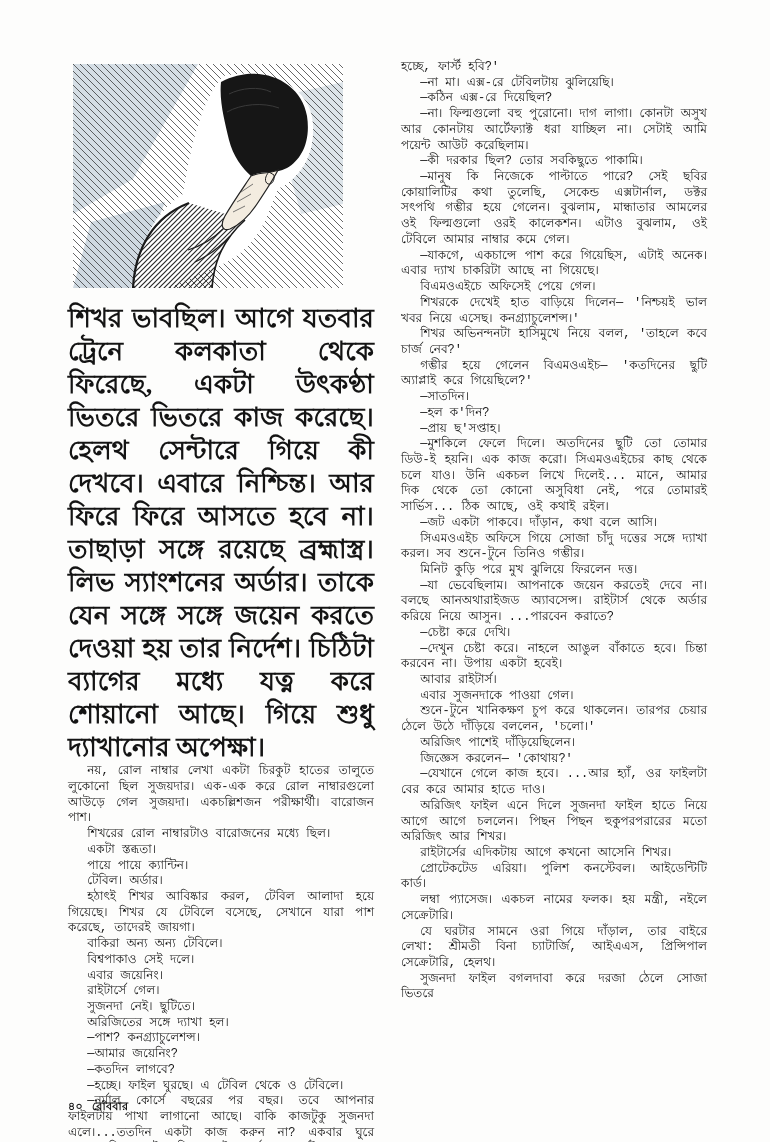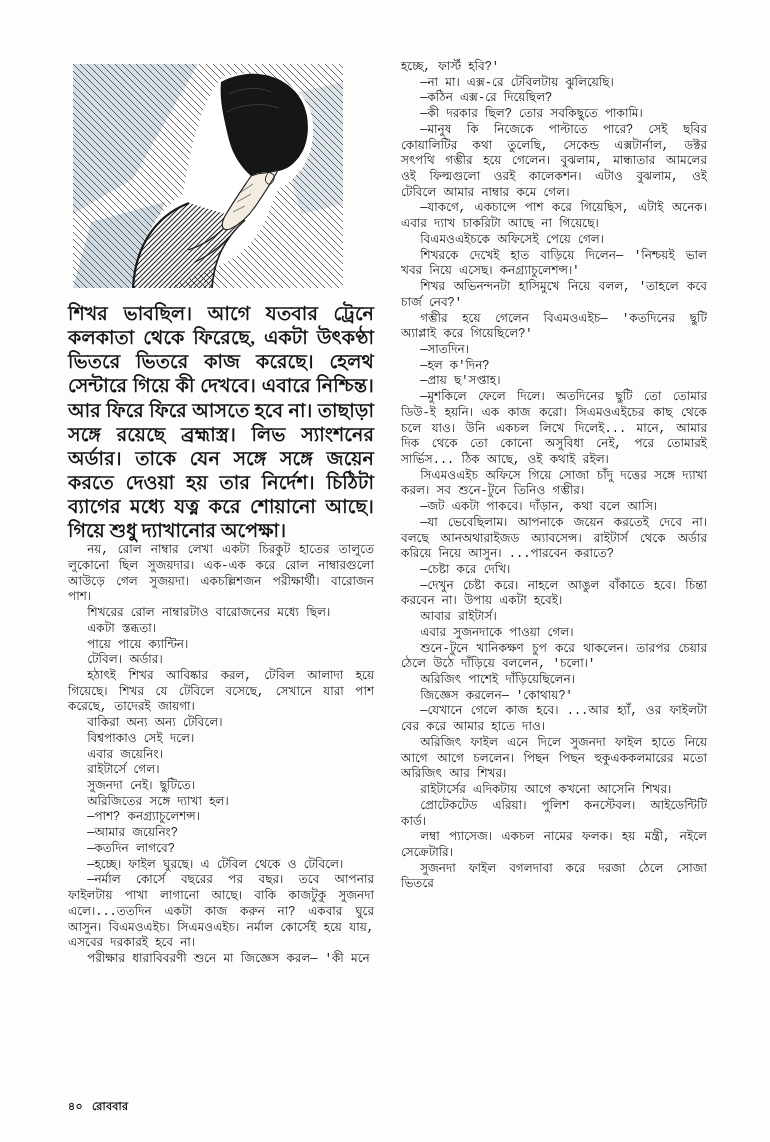--- a/index.html
+++ b/index.html
@@ -14,21 +14,21 @@
   }
   .col{position:absolute;top:64px;}
   .col-left{left:68px;width:306px;}
   .col-right{left:401px;top:60px;width:306px;}
   .illustration{
     width:272px;height:224px;
     margin:0 0 14px 4px;
   }
   .illustration svg{display:block;width:100%;height:100%;}
   .lead{
-    font-size:19px;
+    font-size:26px;
     font-weight:700;
     line-height:1.27;
     text-align:justify;
     margin:12px 0 0 0;
     letter-spacing:.1px;
   }
   .body-text{
     font-size:12px;
     line-height:1.31;
     text-align:justify;
@@ -116,46 +116,49 @@
         <p>—হচ্ছে। ফাইল ঘুরছে। এ টেবিল থেকে ও টেবিলে।</p>
         <p>—নর্মাল কোর্সে বছরের পর বছর। তবে আপনার ফাইলটায় পাখা লাগানো আছে। বাকি কাজটুকু সুজনদা এলে।...ততদিন একটা কাজ করুন না? একবার ঘুরে আসুন। বিএমওএইচ। সিএমওএইচ। নর্মাল কোর্সেই হয়ে যায়, এসবের দরকারই হবে না।</p>
         <p>পরীক্ষার ধারাবিবরণী শুনে মা জিজ্ঞেস করল— 'কী মনে</p>
       </div>
   </div>
 
   <div class="col col-right body-text">
       <p class="first">হচ্ছে, ফার্স্ট হবি?'</p>
       <p>—না মা। এক্স-রে টেবিলটায় ঝুলিয়েছি।</p>
       <p>—কঠিন এক্স-রে দিয়েছিল?</p>
+      <p>—না। ফিল্মগুলো বহু পুরোনো। দাগ লাগা। কোনটা অসুখ আর কোনটায় আর্টেফ্যাক্ট ধরা যাচ্ছিল না। সেটাই আমি পয়েন্ট আউট করেছিলাম।</p>
       <p>—কী দরকার ছিল? তোর সবকিছুতে পাকামি।</p>
       <p>—মানুষ কি নিজেকে পাল্টাতে পারে? সেই ছবির কোয়ালিটির কথা তুলেছি, সেকেন্ড এক্সটার্নাল, ডক্টর সৎপথি গম্ভীর হয়ে গেলেন। বুঝলাম, মান্ধাতার আমলের ওই ফিল্মগুলো ওরই কালেকশন। এটাও বুঝলাম, ওই টেবিলে আমার নাম্বার কমে গেল।</p>
       <p>—যাকগে, একচান্সে পাশ করে গিয়েছিস, এটাই অনেক। এবার দ্যাখ চাকরিটা আছে না গিয়েছে।</p>
-      <p>বিএমওএইচকে অফিসেই পেয়ে গেল।</p>
+      <p>বিএমওএইচে অফিসেই পেয়ে গেল।</p>
       <p>শিখরকে দেখেই হাত বাড়িয়ে দিলেন— 'নিশ্চয়ই ভাল খবর নিয়ে এসেছ। কনগ্র্যাচুলেশন্স।'</p>
       <p>শিখর অভিনন্দনটা হাসিমুখে নিয়ে বলল, 'তাহলে কবে চার্জ নেব?'</p>
       <p>গম্ভীর হয়ে গেলেন বিএমওএইচ— 'কতদিনের ছুটি অ্যাপ্লাই করে গিয়েছিলে?'</p>
       <p>—সাতদিন।</p>
       <p>—হল ক'দিন?</p>
       <p>—প্রায় ছ'সপ্তাহ।</p>
       <p>—মুশকিলে ফেলে দিলে। অতদিনের ছুটি তো তোমার ডিউ-ই হয়নি। এক কাজ করো। সিএমওএইচের কাছ থেকে চলে যাও। উনি একচল লিখে দিলেই... মানে, আমার দিক থেকে তো কোনো অসুবিধা নেই, পরে তোমারই সার্ভিস... ঠিক আছে, ওই কথাই রইল।</p>
+      <p>—জট একটা পাকবে। দাঁড়ান, কথা বলে আসি।</p>
       <p>সিএমওএইচ অফিসে গিয়ে সোজা চাঁদু দত্তের সঙ্গে দ্যাখা করল। সব শুনে-টুনে তিনিও গম্ভীর।</p>
-      <p>—জট একটা পাকবে। দাঁড়ান, কথা বলে আসি।</p>
+      <p>মিনিট কুড়ি পরে মুখ ঝুলিয়ে ফিরলেন দত্ত।</p>
       <p>—যা ভেবেছিলাম। আপনাকে জয়েন করতেই দেবে না। বলছে আনঅথারাইজড অ্যাবসেন্স। রাইটার্স থেকে অর্ডার করিয়ে নিয়ে আসুন। ...পারবেন করাতে?</p>
       <p>—চেষ্টা করে দেখি।</p>
       <p>—দেখুন চেষ্টা করে। নাহলে আঙুল বাঁকাতে হবে। চিন্তা করবেন না। উপায় একটা হবেই।</p>
       <p>আবার রাইটার্স।</p>
       <p>এবার সুজনদাকে পাওয়া গেল।</p>
       <p>শুনে-টুনে খানিকক্ষণ চুপ করে থাকলেন। তারপর চেয়ার ঠেলে উঠে দাঁড়িয়ে বললেন, 'চলো।'</p>
       <p>অরিজিৎ পাশেই দাঁড়িয়েছিলেন।</p>
       <p>জিজ্ঞেস করলেন— 'কোথায়?'</p>
       <p>—যেখানে গেলে কাজ হবে। ...আর হ্যাঁ, ওর ফাইলটা বের করে আমার হাতে দাও।</p>
-      <p>অরিজিৎ ফাইল এনে দিলে সুজনদা ফাইল হাতে নিয়ে আগে আগে চললেন। পিছন পিছন হুকুএককলমারের মতো অরিজিৎ আর শিখর।</p>
+      <p>অরিজিৎ ফাইল এনে দিলে সুজনদা ফাইল হাতে নিয়ে আগে আগে চললেন। পিছন পিছন হুকুপরপরারের মতো অরিজিৎ আর শিখর।</p>
       <p>রাইটার্সের এদিকটায় আগে কখনো আসেনি শিখর।</p>
       <p>প্রোটেকটেড এরিয়া। পুলিশ কনস্টেবল। আইডেন্টিটি কার্ড।</p>
       <p>লম্বা প্যাসেজ। একচল নামের ফলক। হয় মন্ত্রী, নইলে সেক্রেটারি।</p>
+      <p>যে ঘরটার সামনে ওরা গিয়ে দাঁড়াল, তার বাইরে লেখা: শ্রীমতী বিনা চ্যাটার্জি, আইএএস, প্রিন্সিপাল সেক্রেটারি, হেলথ।</p>
       <p>সুজনদা ফাইল বগলদাবা করে দরজা ঠেলে সোজা ভিতরে</p>
     </div>
 
   <div class="footer">
     <span class="pg-num">৪০</span><span class="pg-title">রোববার</span>
   </div>
 
 </div>
 
 </body></html>

